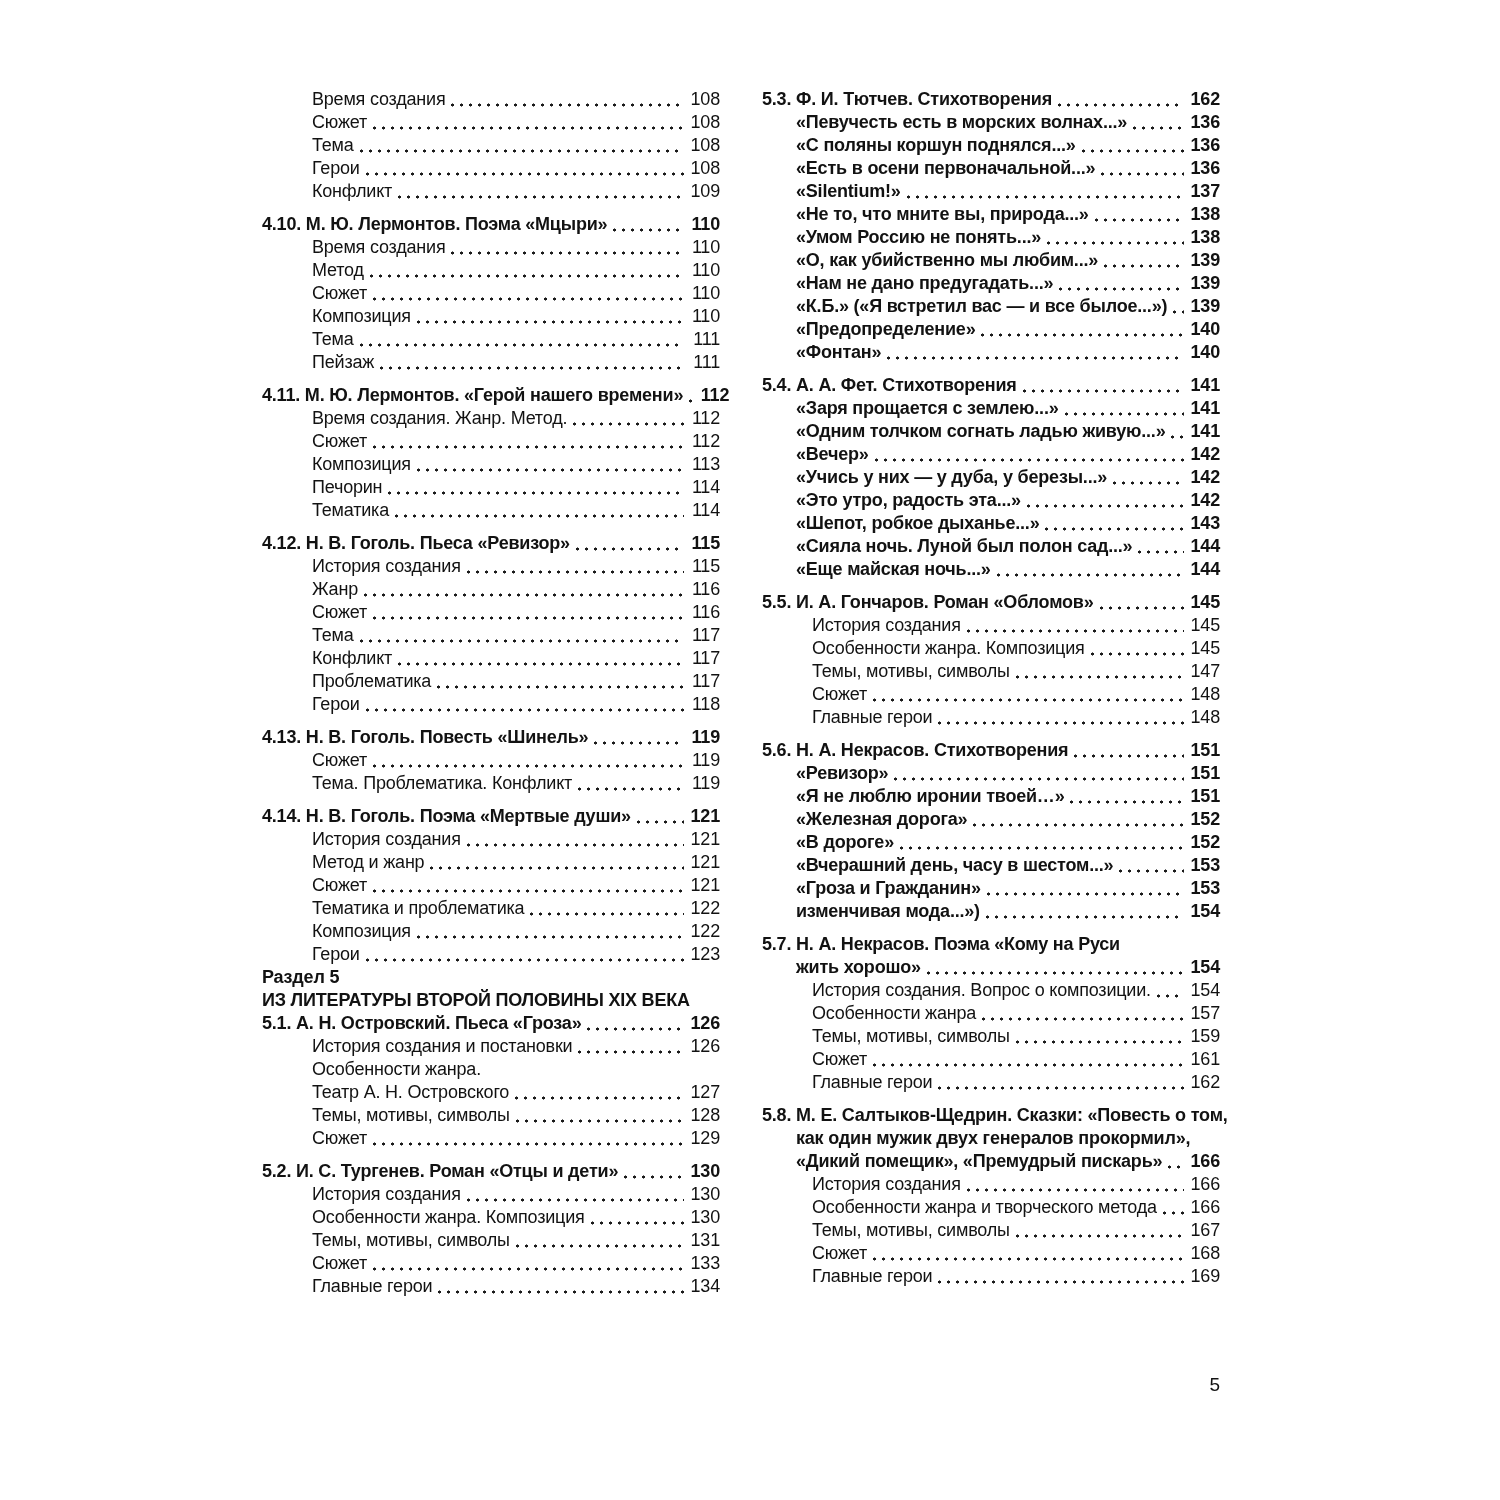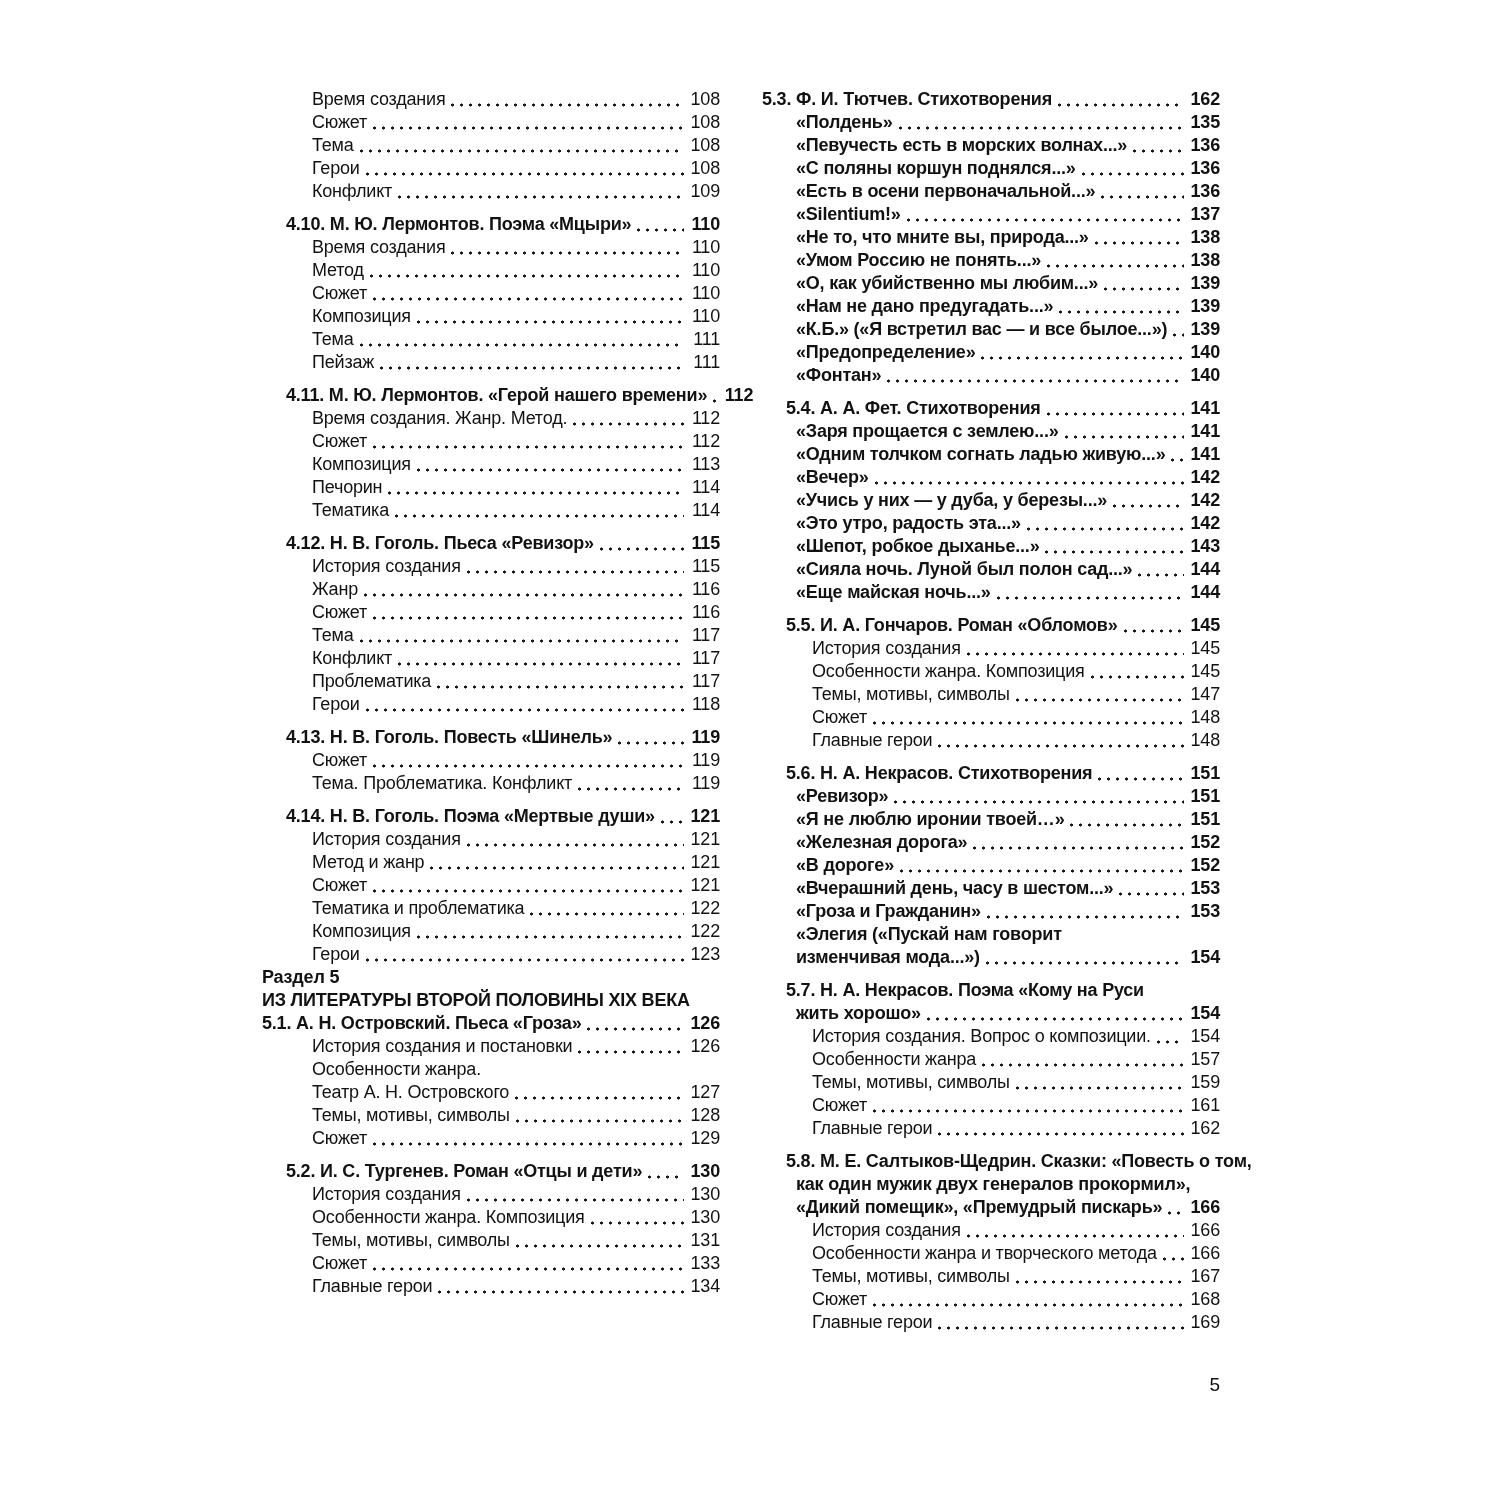--- a/index.html
+++ b/index.html
@@ -31,21 +31,21 @@
   .toc-row {
     display: flex;
     align-items: baseline;
     line-height: 23px;
     font-size: 18px;
     letter-spacing: -0.2px;
   }
   .toc-row.bold { font-weight: bold; }
   .lv1 { padding-left: 34px; }
   .lv2 { padding-left: 50px; }
-  .sp1 { margin-top: 10px; margin-left: 24px; }
+  .sp1 { margin-top: 10px; }
   .sp2 { }
 
   .toc-text { white-space: nowrap; }
 
   .leader {
     flex: 1 1 auto;
     min-width: 10px;
     position: relative;
     margin: 0 3px;
     align-self: stretch;
@@ -328,25 +328,20 @@
         <span class="toc-page">134</span>
       </div>
     </div>
   <div class="toc-col" id="col-right">
       <div class="toc-row lv0 bold">
         <span class="toc-text">5.3. Ф. И. Тютчев. Стихотворения</span>
         <span class="leader"></span>
         <span class="toc-page">162</span>
       </div>
       <div class="toc-row lv1 bold">
-        <span class="toc-text">«Полдень»</span>
-        <span class="leader"></span>
-        <span class="toc-page">135</span>
-      </div>
-      <div class="toc-row lv1 bold">
         <span class="toc-text">«Певучесть есть в морских волнах...»</span>
         <span class="leader"></span>
         <span class="toc-page">136</span>
       </div>
       <div class="toc-row lv1 bold">
         <span class="toc-text">«С поляны коршун поднялся...»</span>
         <span class="leader"></span>
         <span class="toc-page">136</span>
       </div>
       <div class="toc-row lv1 bold">
@@ -496,23 +491,20 @@
       </div>
       <div class="toc-row lv1 bold">
         <span class="toc-text">«Вчерашний день, часу в шестом...»</span>
         <span class="leader"></span>
         <span class="toc-page">153</span>
       </div>
       <div class="toc-row lv1 bold">
         <span class="toc-text">«Гроза и Гражданин»</span>
         <span class="leader"></span>
         <span class="toc-page">153</span>
-      </div>
-      <div class="toc-row lv1 bold">
-        <span class="toc-text">«Элегия («Пускай нам говорит</span>
       </div>
       <div class="toc-row lv1 bold">
         <span class="toc-text">изменчивая мода...»)</span>
         <span class="leader"></span>
         <span class="toc-page">154</span>
       </div>
       <div class="toc-row lv0 bold sp1">
         <span class="toc-text">5.7. Н. А. Некрасов. Поэма «Кому на Руси</span>
       </div>
       <div class="toc-row lv1 bold">

